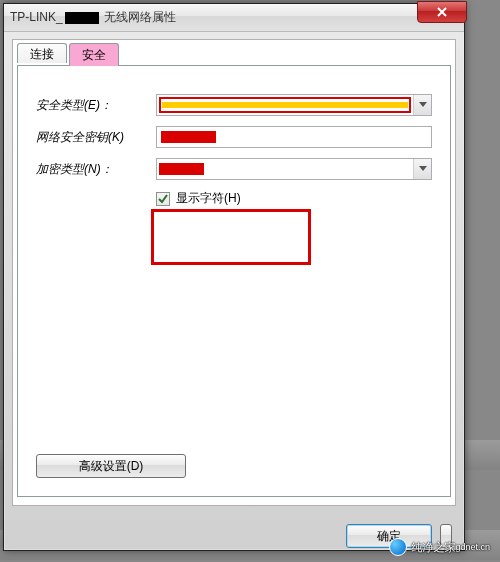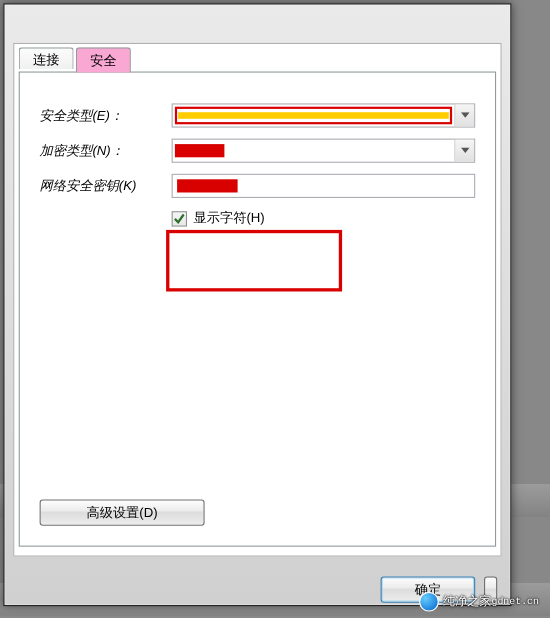--- a/index.html
+++ b/index.html
@@ -230,35 +230,45 @@
       text-shadow: 0 0 2px #000, 0 0 2px #000;
       gap: 4px;
     }
     .wm-logo {
       width: 18px; height: 18px;
       border-radius: 50%;
       background: radial-gradient(circle at 30% 30%, #6cf, #06c);
       border: 1px solid #fff;
     }
     .wm-text { display: flex; flex-direction: row; line-height: 11px; font-size: 11px; }
-    .wm-text .url { font-size: 9px; font-family: Liberation Mono, monospace; }
+    .wm-text .url { font-size: 9px; }
     .bg-strip {
       position: absolute;
       left: 0; right: 0;
       height: 30px;
       background: linear-gradient(180deg, rgba(200,200,200,0.3), rgba(120,120,120,0.3));
     }
   </style>
 </head>
 <body>
 
 <div class="bg-strip" style="top:440px"></div>
 <div class="bg-strip" style="top:530px"></div>
 
 <div class="outer-border">
+  <div class="titlebar">
+    <span class="title-text">
+      <span>TP-LINK_</span><span class="title-redact"></span><span> 无线网络属性</span>
+    </span>
+    <div class="close-btn">
+      <svg viewBox="0 0 12 12">
+        <path d="M2 2 L10 10 M10 2 L2 10" stroke="#fff" stroke-width="2" fill="none"></path>
+      </svg>
+    </div>
+  </div>
 
   <div class="dialog-body">
     <div class="tab-row">
       <div class="tab">连接</div>
       <div class="tab active">安全</div>
     </div>
     <div class="tab-panel">
 
       <div class="form-row">
         <div class="form-label">安全类型(E)：</div>
@@ -270,40 +280,40 @@
           </div>
           <div class="combo-arrow">
             <svg viewBox="0 0 8 6">
                 <path d="M0 0 L4 5 L8 0 Z" fill="#555"></path>
               </svg>
           </div>
         </div>
       </div>
 
       <div class="form-row">
+        <div class="form-label">网络安全密钥(K)</div>
+        <div class="textbox">
+          <div class="redact-partial">
+            <div class="solid" style="width:55px"></div>
+          </div>
+        </div>
+      </div>
+
+      <div class="form-row">
         <div class="form-label">加密类型(N)：</div>
         <div class="combo">
           <div class="combo-inner">
             <div class="redact-partial">
               <div class="solid" style="width:45px"></div>
             </div>
           </div>
           <div class="combo-arrow">
             <svg viewBox="0 0 8 6">
                 <path d="M0 0 L4 5 L8 0 Z" fill="#555"></path>
               </svg>
-          </div>
-        </div>
-      </div>
-
-      <div class="form-row">
-        <div class="form-label">网络安全密钥(K)</div>
-        <div class="textbox">
-          <div class="redact-partial">
-            <div class="solid" style="width:55px"></div>
           </div>
         </div>
       </div>
 
       <div class="checkbox-row">
         <div class="checkbox">
           <svg viewBox="0 0 10 10">
             <path d="M1 5 L4 8 L9 1" stroke="#2a6f2a" stroke-width="2" fill="none"></path>
           </svg>
         </div>

